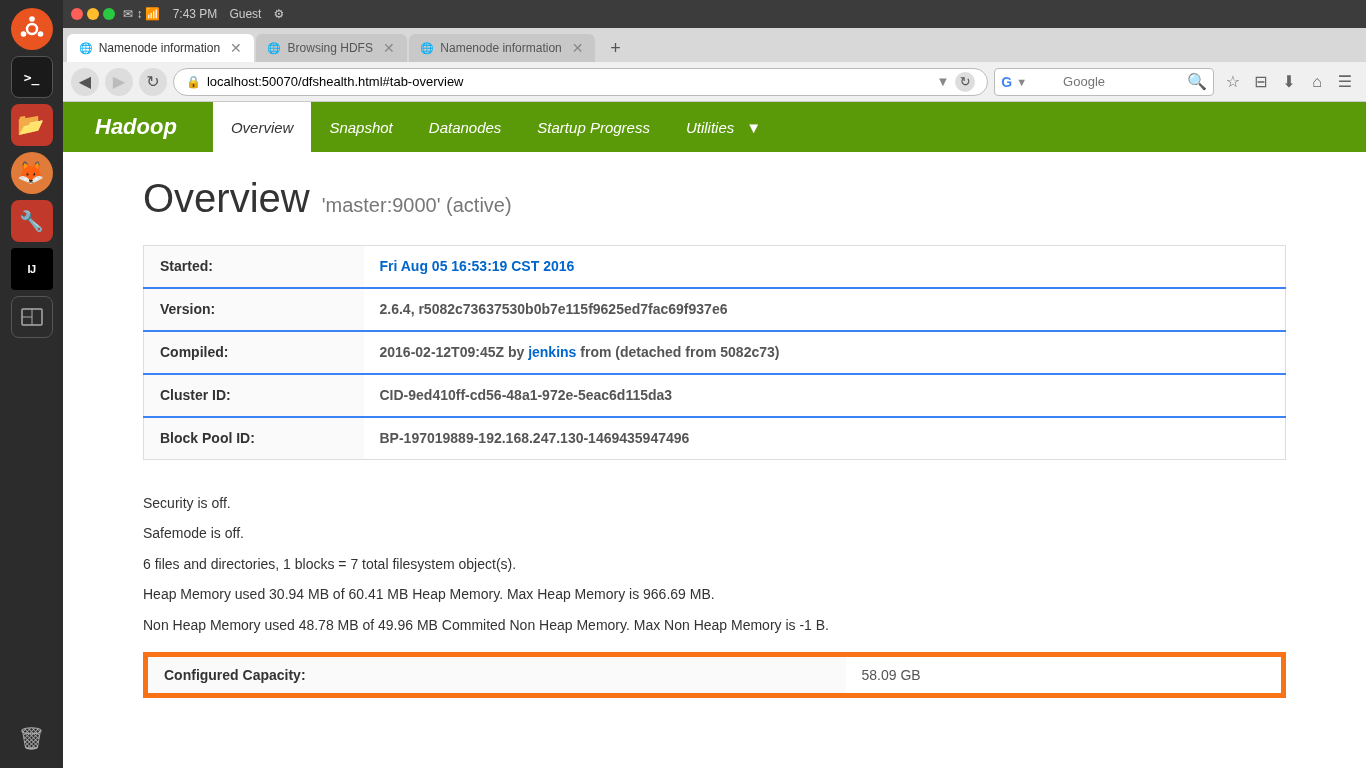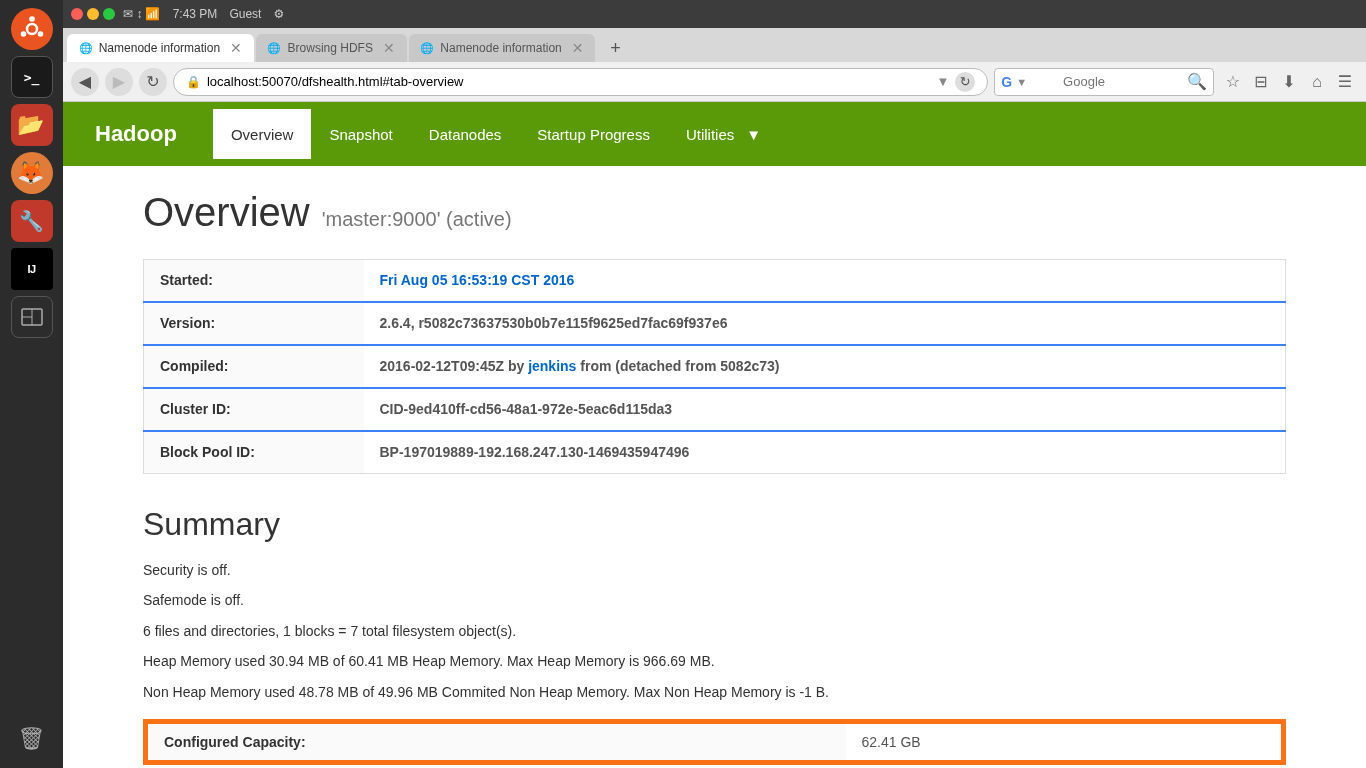--- a/index.html
+++ b/index.html
@@ -139,25 +139,26 @@
     
     .page-content {
       flex: 1;
       overflow-y: auto;
       background: #fff;
     }
 
     
     .hadoop-nav {
       background: #5a9a08;
-      height: 64px;
+      height: 50px;
       display: flex;
       align-items: center;
       padding: 0 16px;
       gap: 0;
+      font-style: italic;
     }
     .hadoop-brand {
       color: #fff;
       font-size: 22px;
       font-weight: bold;
       margin-right: 20px;
       padding: 0 16px;
     }
     .nav-item {
       color: #fff;
@@ -398,33 +399,32 @@
           <td>Cluster ID:</td>
           <td>CID-9ed410ff-cd56-48a1-972e-5eac6d115da3</td>
         </tr>
         <tr>
           <td>Block Pool ID:</td>
           <td>BP-197019889-192.168.247.130-1469435947496</td>
         </tr>
       </tbody>
         </table>
 
-      <h2 class="summary-heading">Summary</h2>
 
       <p class="summary-text">Security is off.</p>
       <p class="summary-text">Safemode is off.</p>
       <p class="summary-text">6 files and directories, 1 blocks = 7 total filesystem object(s).</p>
       <p class="summary-text">Heap Memory used 30.94 MB of 60.41 MB Heap Memory. Max Heap Memory is 966.69 MB.</p>
       <p class="summary-text">Non Heap Memory used 48.78 MB of 49.96 MB Commited Non Heap Memory. Max Non Heap Memory is -1 B.</p>
 
       <table class="capacity-table">
         <tbody>
             <tr>
           <td>Configured Capacity:</td>
-          <td>62.41 GB</td>
+          <td>58.09 GB</td>
         </tr>
       </tbody>
         </table>
 
     </div>
   </div>
 
 </div>
 
 </body></html>

